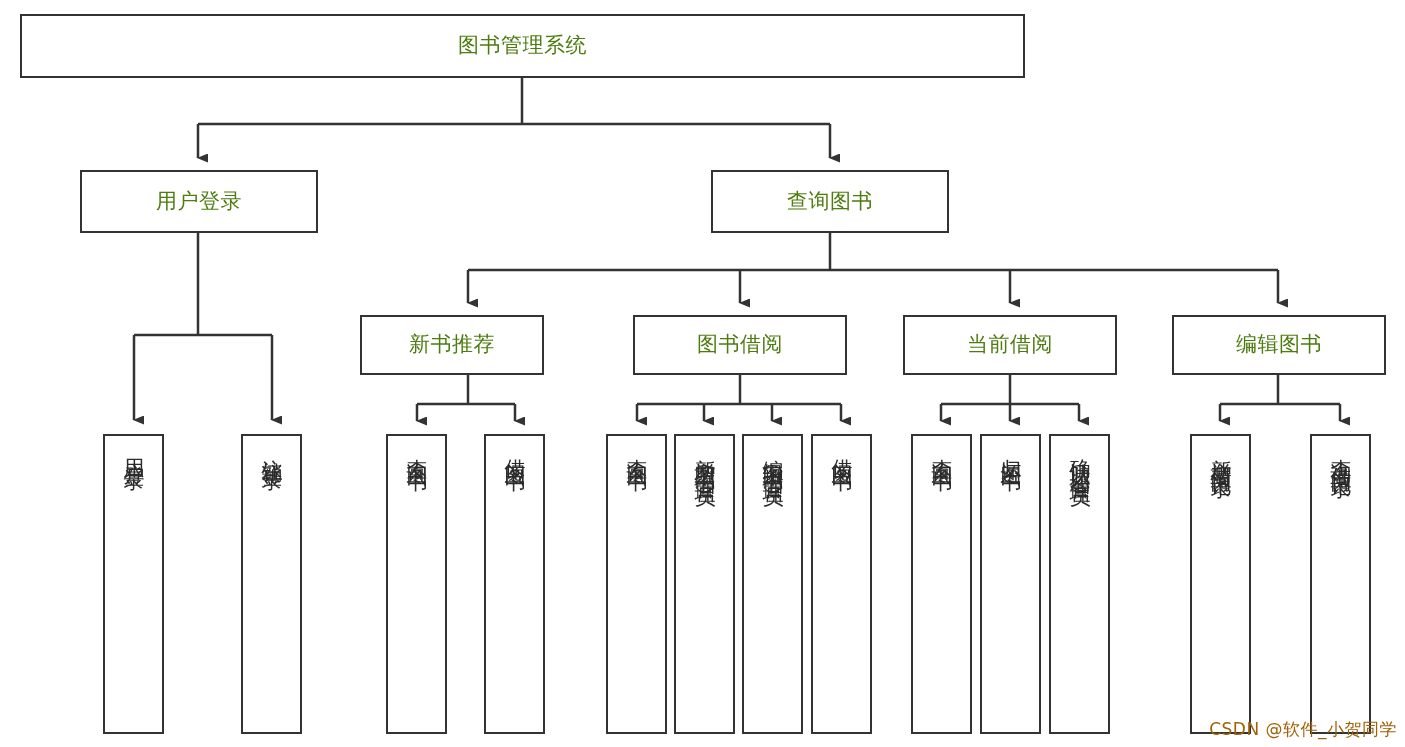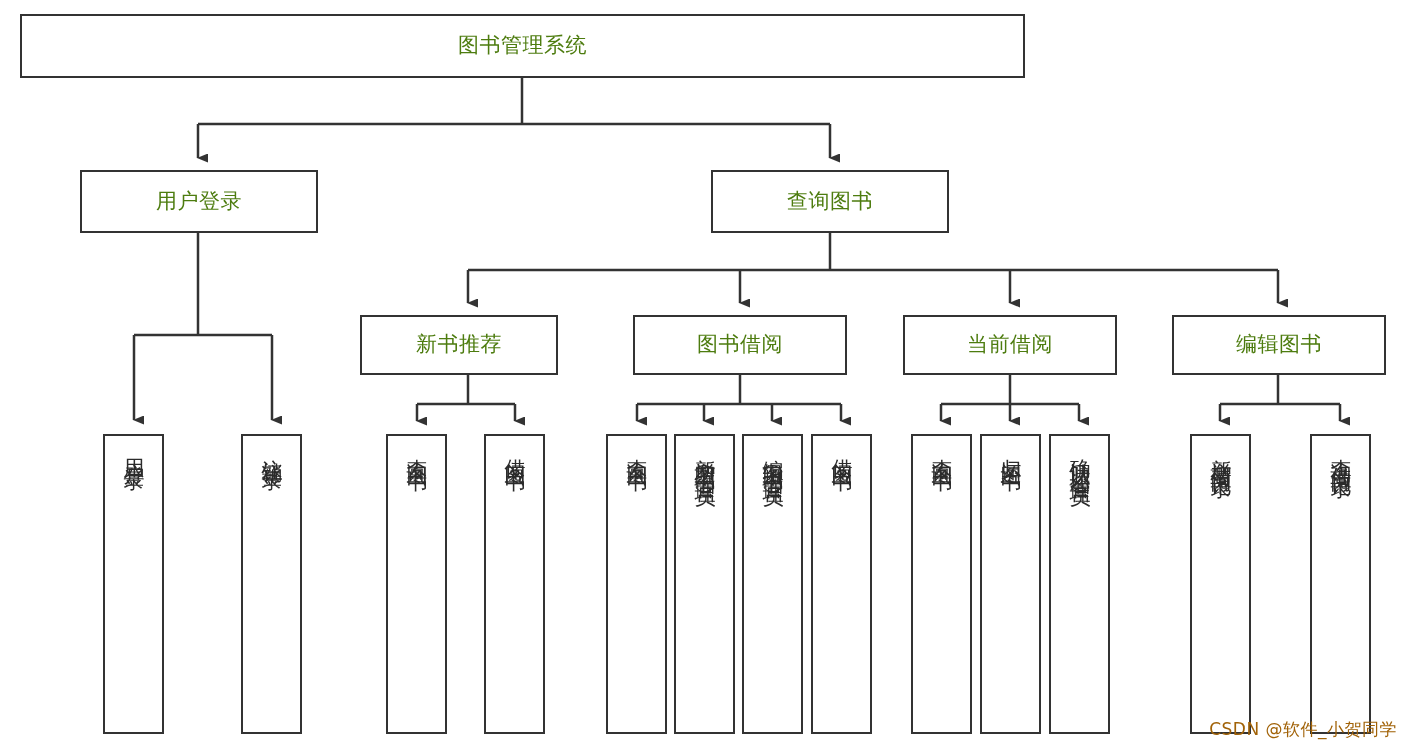--- a/index.html
+++ b/index.html
@@ -127,21 +127,21 @@
   </div>
 
   <div class="node-box" style="left:80px; top:170px; width:238px; height:63px;">
     <span class="node-label-h">用户登录</span>
   </div>
 
   <div class="node-box" style="left:711px; top:170px; width:238px; height:63px;">
     <span class="node-label-h">查询图书</span>
   </div>
 
-  <div class="node-box" style="left:360px; top:315px; width:198px; height:60px;">
+  <div class="node-box" style="left:360px; top:315px; width:184px; height:60px;">
     <span class="node-label-h">新书推荐</span>
   </div>
 
   <div class="node-box" style="left:633px; top:315px; width:214px; height:60px;">
     <span class="node-label-h">图书借阅</span>
   </div>
 
   <div class="node-box" style="left:903px; top:315px; width:214px; height:60px;">
     <span class="node-label-h">当前借阅</span>
   </div>

